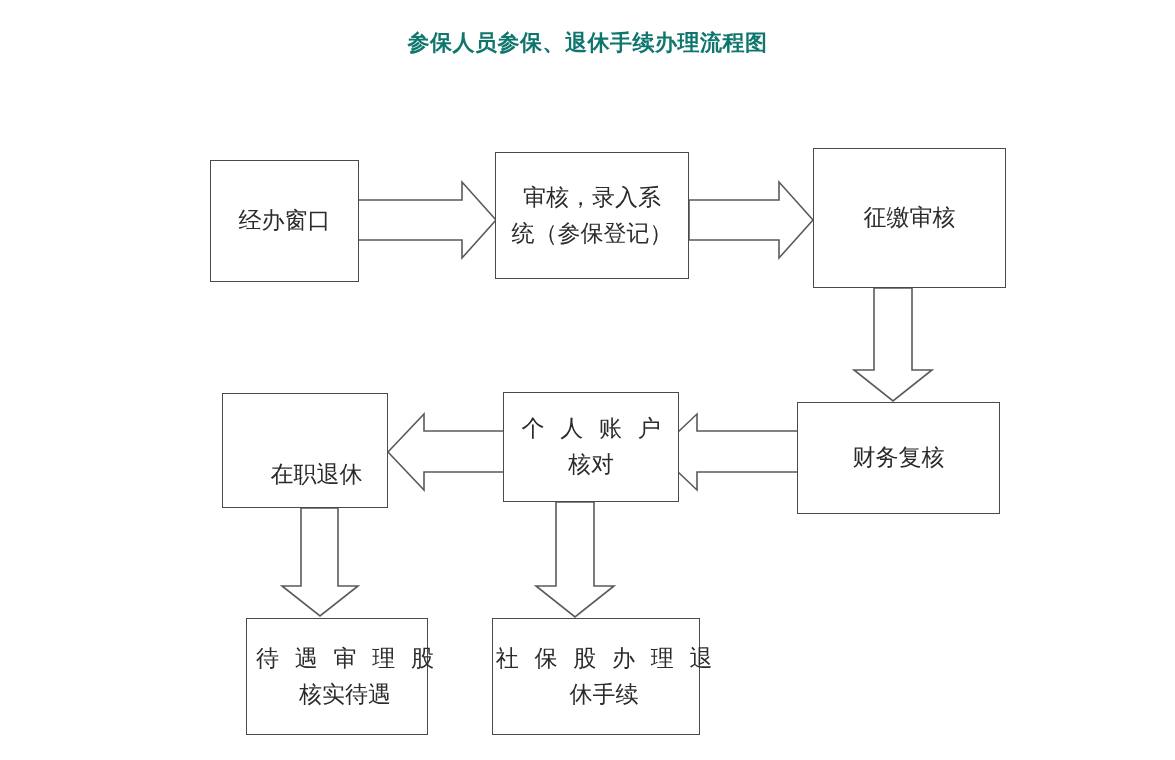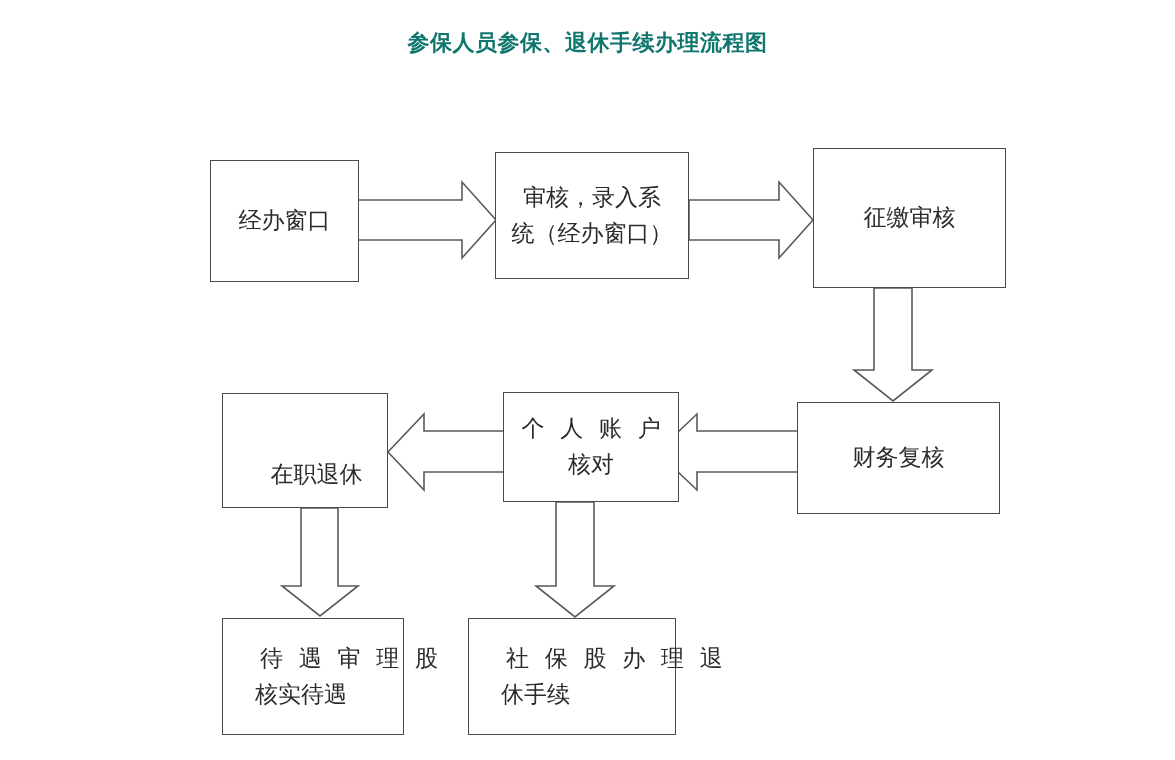--- a/index.html
+++ b/index.html
@@ -41,21 +41,21 @@
     color: #2b2b2b;
     font-size: 23px;
     line-height: 1.55;
     z-index: 3;
   }
   .node .ln {
     display: block;
     white-space: nowrap;
   }
   .node.sp .ln1 { letter-spacing: 5px; text-indent: 5px; }
-  .node.left-text { align-items: flex-start; padding-left: 32px; }
+  .node.left-text { align-items: center; padding-left: 16px; margin-left: 24px; }
   .node.bottom-text { justify-content: flex-end; padding-bottom: 14px; }
 
   
   .arrow {
     position: absolute;
     z-index: 2;
   }
   .arrow svg { display: block; overflow: visible; }
   .arrow polygon {
     fill: #ffffff;
@@ -76,21 +76,21 @@
   </div>
 
   <div class="arrow" style="left:358px; top:180px; width:140px; height:80px;">
     <svg width="140" height="80" viewBox="0 0 140 80" aria-hidden="true">
       <polygon points="0,20 104,20 104,2 138,40 104,78 104,60 0,60"></polygon>
     </svg>
   </div>
 
   <div class="node" style="left:495px; top:152px; width:194px; height:127px;">
     <span class="ln ln1">审核，录入系</span>
-    <span class="ln">统（经办窗口）</span>
+    <span class="ln">统（参保登记）</span>
   </div>
 
   <div class="arrow" style="left:689px; top:180px; width:126px; height:80px;">
     <svg width="126" height="80" viewBox="0 0 126 80" aria-hidden="true">
       <polygon points="0,20 90,20 90,2 124,40 90,78 90,60 0,60"></polygon>
     </svg>
   </div>
 
   <div class="node" style="left:813px; top:148px; width:193px; height:140px;">
     <span class="ln">征缴审核</span>

